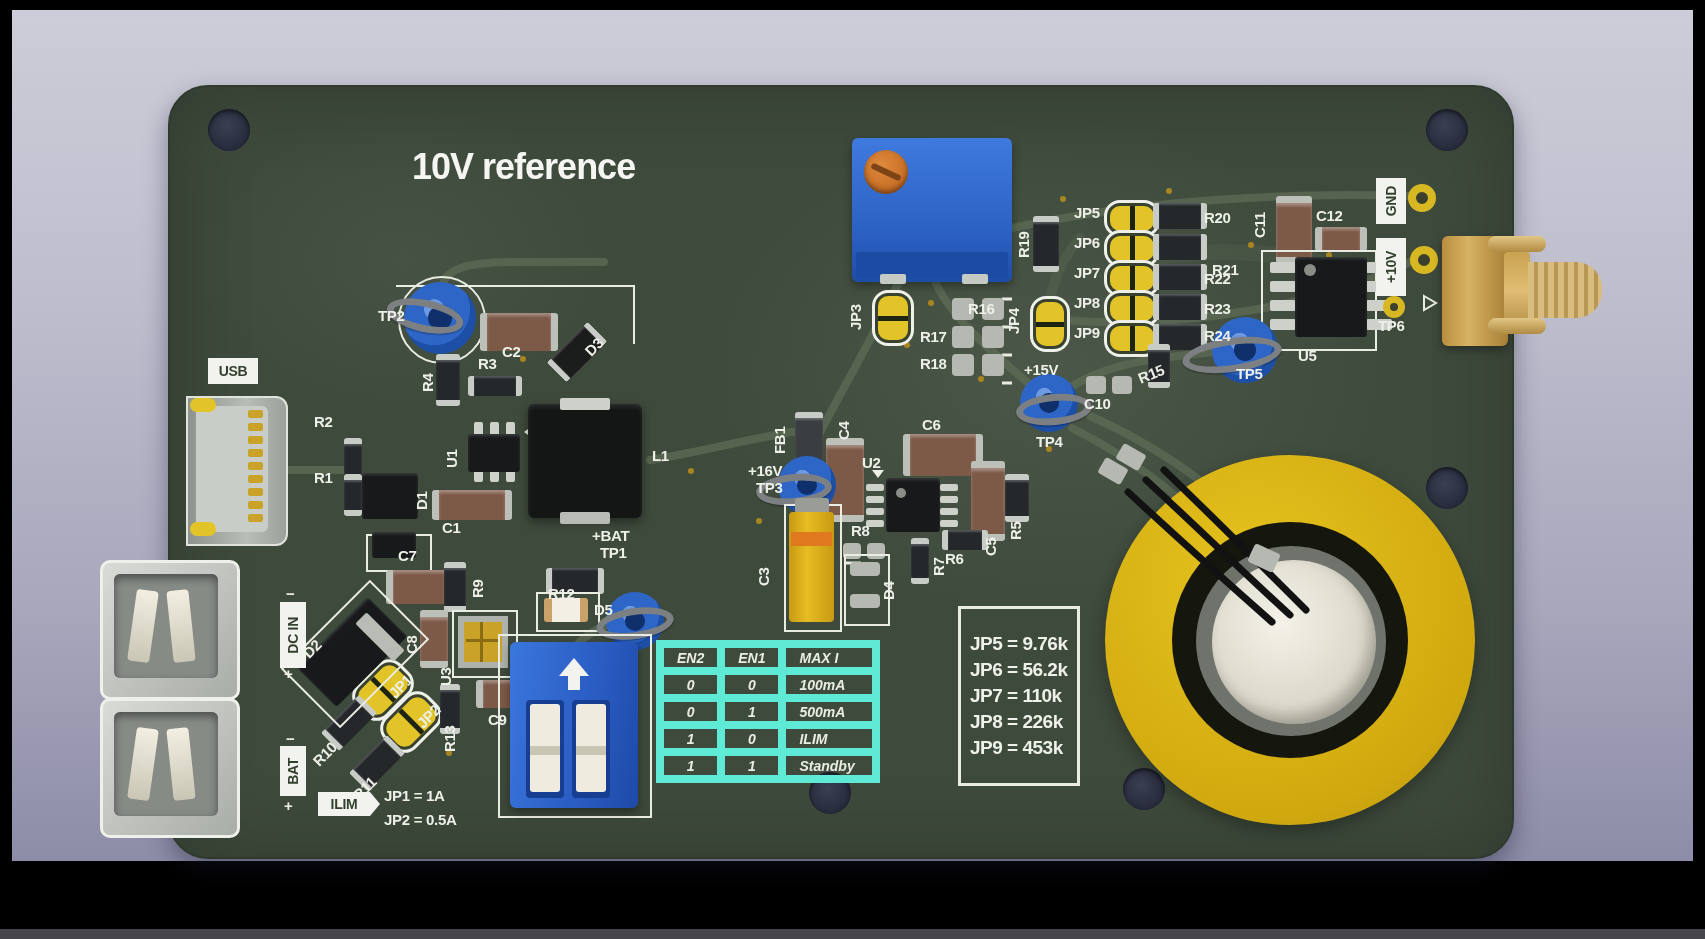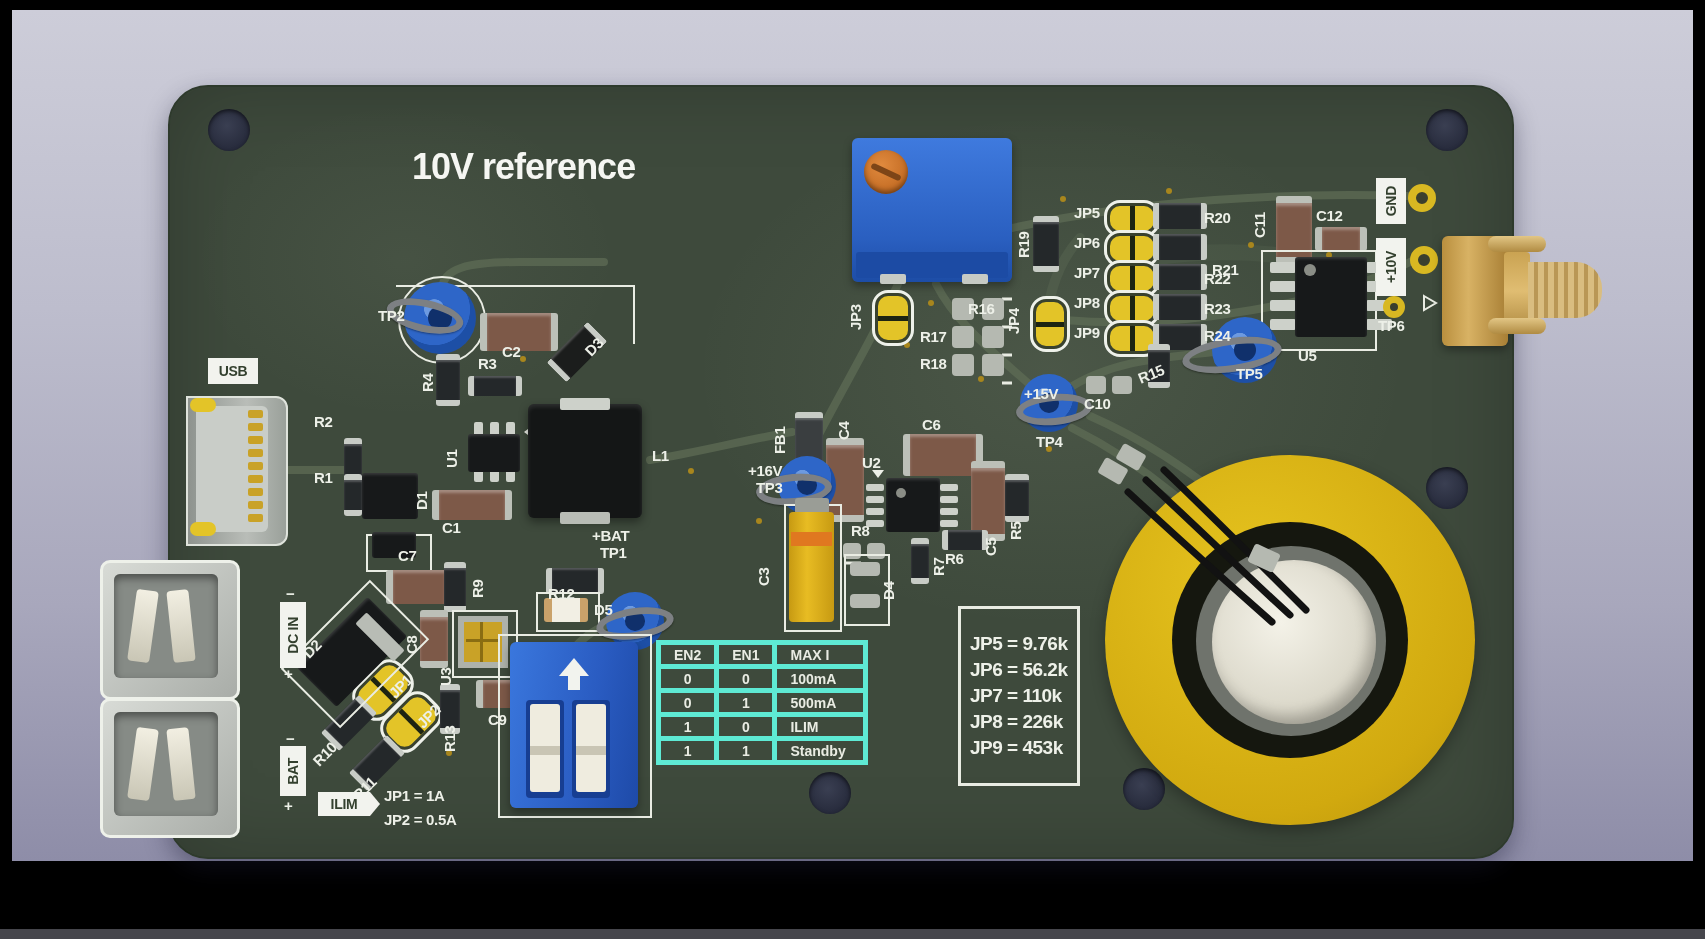--- a/index.html
+++ b/index.html
@@ -43,21 +43,21 @@
   .badge.arrow::after{content:'';position:absolute;right:-10px;top:0;
     border-left:10px solid #f2f3ee;border-top:12px solid transparent;border-bottom:12px solid transparent;}
   #title-chip{position:absolute;left:280px;top:140px;background:#f6f7f3;color:#33402e;
     font:700 36px "Liberation Sans",sans-serif;padding:7px 12px;letter-spacing:-1px;}
   #title-rest{position:absolute;left:412px;top:146px;color:#f5f6f2;
     font:700 36px "Liberation Sans",sans-serif;letter-spacing:-1px;}
   #note{position:absolute;left:830px;top:104px;color:#e9ece3;
     font:700 14.5px/1.22 "Liberation Sans",sans-serif;letter-spacing:-.3px;}
   #entable{position:absolute;left:656px;top:640px;border-collapse:collapse;
     color:#e9ece3;font:700 14px "Liberation Sans",sans-serif;}
-  #entable th,#entable td{border:5px solid #5eead4;padding:1px 13px;height:17px;text-align:center;}
+  #entable th,#entable td{border:8px solid #5eead4;padding:1px 13px;height:17px;text-align:center;font-style:italic;}
   #entable th:last-child,#entable td:last-child{text-align:left;min-width:60px;}
   #jpbox{position:absolute;left:958px;top:606px;border:3px solid #e9ece3;padding:22px 9px;
     color:#eef1e9;font:700 19px/26px "Liberation Sans",sans-serif;letter-spacing:-.5px;white-space:nowrap;}
 </style>
 </head>
 <body>
 
 <div id="viewport"></div>
 <div id="bottombar"></div>
 
@@ -326,21 +326,21 @@
       <span class="lbl" style="left: 931px; top: 576px; transform: rotate(-90deg);"><span>R7</span></span>
       <span class="lbl" style="left: 945px; top: 551px;"><span>R6</span></span>
       <span class="lbl" style="left: 881px; top: 600px; transform: rotate(-90deg);"><span>D4</span></span>
       <span class="lbl" style="left: 983px; top: 556px; transform: rotate(-90deg);"><span>C5</span></span>
       <span class="lbl" style="left: 1008px; top: 540px; transform: rotate(-90deg);"><span>R5</span></span>
       <span class="lbl" style="left: 848px; top: 330px; transform: rotate(-90deg);"><span>JP3</span></span>
       <span class="lbl" style="left: 968px; top: 301px;"><span>R16</span></span>
       <span class="lbl" style="left: 920px; top: 329px;"><span>R17</span></span>
       <span class="lbl" style="left: 920px; top: 356px;"><span>R18</span></span>
       <span class="lbl" style="left: 1006px; top: 334px; transform: rotate(-90deg);"><span>JP4</span></span>
-      <span class="lbl" style="left: 1024px; top: 362px; margin-top: 24px;"><span>+15V</span></span>
+      <span class="lbl" style="left: 1024px; top: 362px;"><span>+15V</span></span>
       <span class="lbl" style="left: 1036px; top: 434px;"><span>TP4</span></span>
       <span class="lbl" style="left: 1016px; top: 258px; transform: rotate(-90deg);"><span>R19</span></span>
       <span class="lbl" style="left: 1074px; top: 205px;"><span>JP5</span></span>
       <span class="lbl" style="left: 1074px; top: 235px;"><span>JP6</span></span>
       <span class="lbl" style="left: 1074px; top: 265px;"><span>JP7</span></span>
       <span class="lbl" style="left: 1074px; top: 295px;"><span>JP8</span></span>
       <span class="lbl" style="left: 1074px; top: 325px;"><span>JP9</span></span>
       <span class="lbl" style="left: 1204px; top: 210px;"><span>R20</span></span>
       <span class="lbl" style="left: 1212px; top: 241px; margin-top: 21px;"><span>R21</span></span>
       <span class="lbl" style="left: 1204px; top: 271px;"><span>R22</span></span>

